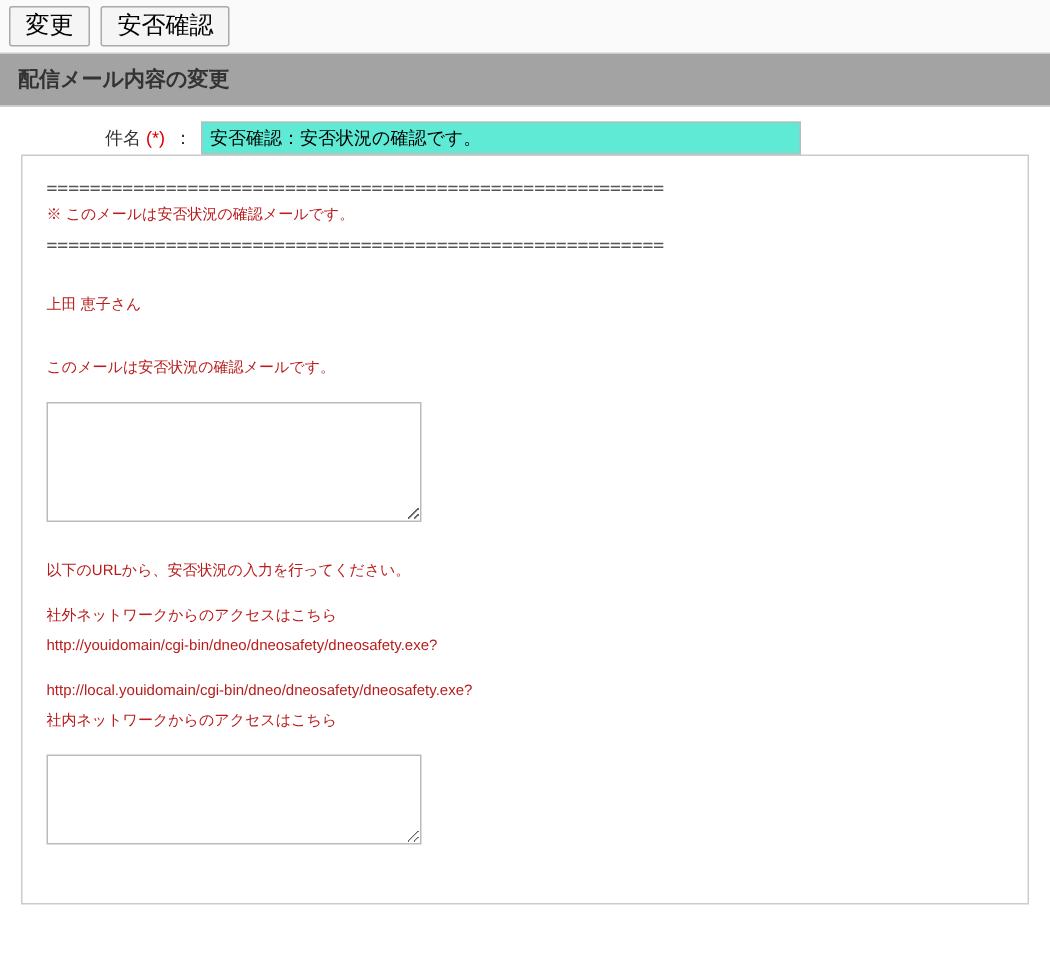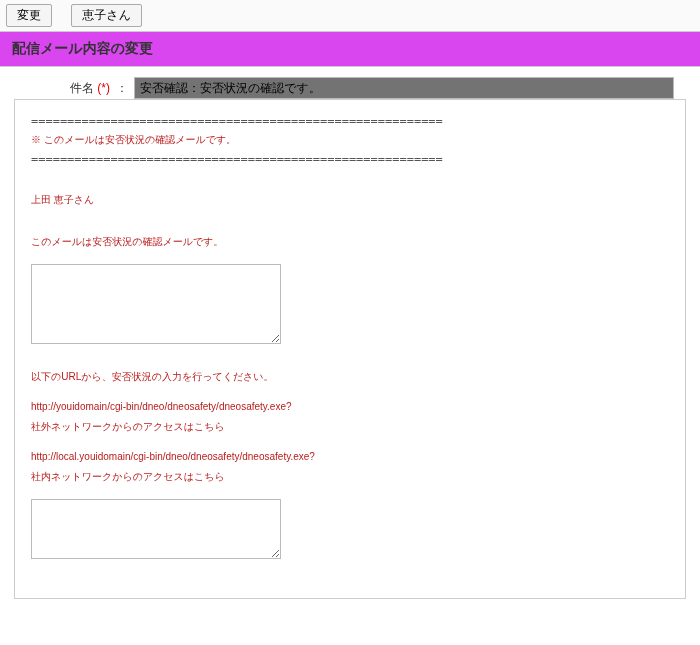--- a/index.html
+++ b/index.html
@@ -9,30 +9,30 @@
       color: #333;
       background: #fff;
       width: 700px;
     }
     .toolbar {
       padding: 4px 6px;
       border-bottom: 1px solid #ccc;
       background: #fafafa;
     }
     .btn {
-      font-size: 12px;
+      font-size: 16px;
       padding: 2px 10px;
       background: #f5f5f5;
       border: 1px solid #aaa;
       border-radius: 2px;
       cursor: pointer;
-      margin-right: 16px;
+      margin-right: 4px;
     }
     .section-header {
-      background: #d946ef;
+      background: #a3a3a3;
       border-bottom: 1px solid #ccc;
       padding: 8px 12px;
       font-weight: bold;
       font-size: 14px;
       color: #333;
     }
     .form-area {
       padding: 10px 14px 6px 14px;
     }
     .form-row {
@@ -42,25 +42,25 @@
     }
     .form-label {
       width: 100px;
       text-align: right;
       padding-right: 4px;
       font-size: 12px;
     }
     .req-mark { color: #d00; }
     .colon { padding: 0 6px 0 2px; }
     .text-input {
-      width: 540px;
+      width: 400px;
       font-size: 12px;
       padding: 3px 5px;
       border: 1px solid #bbb;
-      background: #737373;
+      background: #5eead4;
     }
     .body-box {
       border: 1px solid #ccc;
       padding: 14px 16px;
       margin: 0 0 4px 0;
     }
     .sep-line {
       font-family: monospace;
       letter-spacing: 0;
       color: #555;
@@ -93,21 +93,21 @@
       padding: 4px 10px 10px 10px;
       font-size: 11px;
       line-height: 1.6;
     }
   </style>
 </head>
 <body>
 
 <div class="toolbar">
   <button class="btn">変更</button>
-  <button class="btn">恵子さん</button>
+  <button class="btn">安否確認</button>
 </div>
 
 <div class="section-header">配信メール内容の変更</div>
 
 <div class="form-area">
   <div class="form-row">
     <div class="form-label">
       <span>件名</span>
       <span class="req-mark">(*)</span>
     </div>
@@ -126,22 +126,22 @@
     <div class="spacer"></div>
     <div class="body-line">このメールは安否状況の確認メールです。</div>
 
     <div class="spacer-sm"></div>
     <textarea class="msg-area" style=""></textarea>
 
     <div class="spacer"></div>
     <div class="body-line">以下のURLから、安否状況の入力を行ってください。</div>
 
     <div class="spacer-sm"></div>
+    <div class="body-line">社外ネットワークからのアクセスはこちら</div>
     <div class="body-line">http://youidomain/cgi-bin/dneo/dneosafety/dneosafety.exe?</div>
-    <div class="body-line">社外ネットワークからのアクセスはこちら</div>
 
     <div class="spacer-sm"></div>
     <div class="body-line">http://local.youidomain/cgi-bin/dneo/dneosafety/dneosafety.exe?</div>
     <div class="body-line">社内ネットワークからのアクセスはこちら</div>
 
     <div class="spacer-sm"></div>
     <textarea class="msg-area small" style=""></textarea>
     <div class="spacer"></div>
   </div>
 </div>

